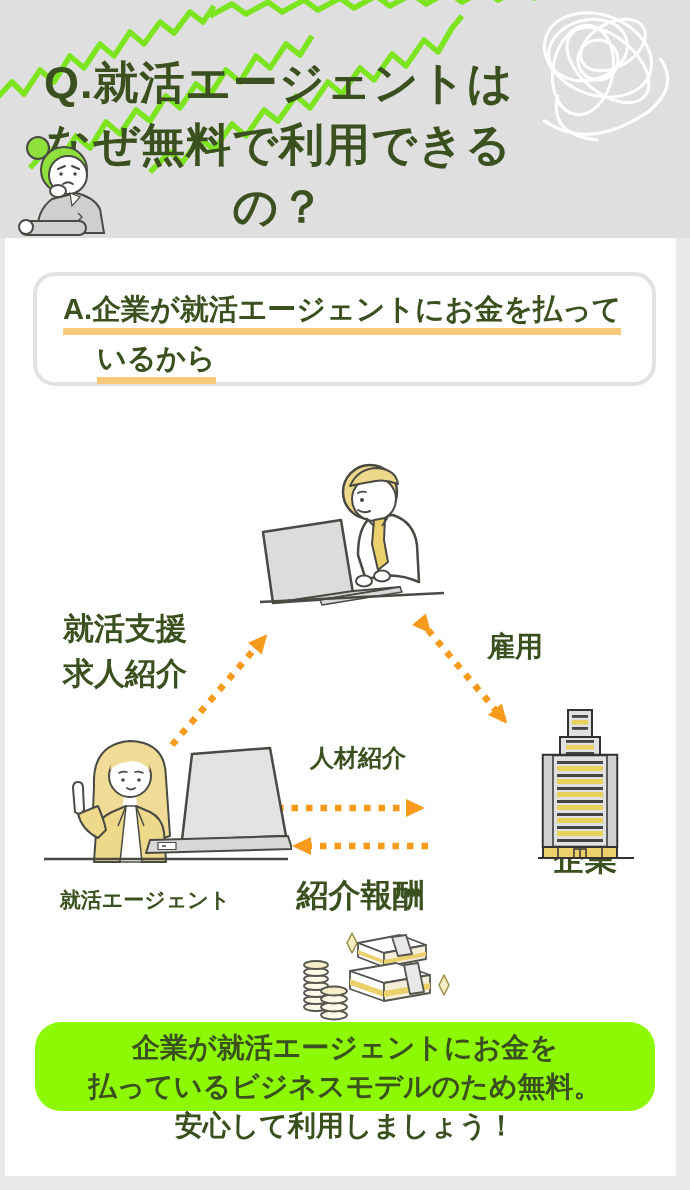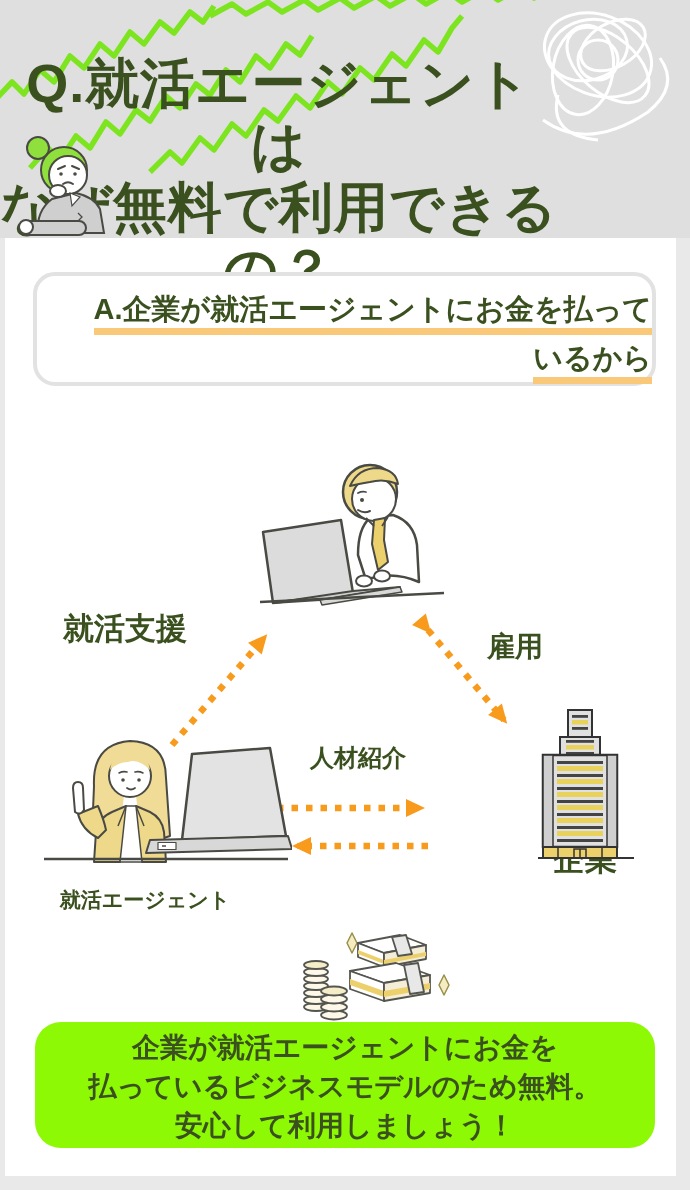--- a/index.html
+++ b/index.html
@@ -9,27 +9,27 @@
     font-family:"Liberation Sans","DejaVu Sans",sans-serif;
     font-weight:bold; color:#3a501e;
   }
   .content-bg { position:absolute; left:5px; top:0; width:671px; height:1176px; background:#ffffff; }
 
   
   .header { position:absolute; left:0; top:0; width:690px; height:238px; background:#dfdfdf; }
   .squiggles { position:absolute; left:0; top:0; }
   .scribble  { position:absolute; left:488px; top:0; }
   .title { position:absolute; left:0; top:52px; width:558px; text-align:center;
-           font-size:54px; line-height:62px; letter-spacing:1px; }
+           font-size:45px; line-height:62px; letter-spacing:1px; }
   .thinker { position:absolute; left:18px; top:133px; }
 
   
   .answer-box {
     position:absolute; left:33px; top:272px; width:623px; height:114px;
-    background:#fff; border:4px solid #e2e2e2; border-radius:22px; box-sizing:border-box;text-align:right;
+    background:#fff; border:4px solid #e2e2e2; border-radius:22px; box-sizing:border-box;
   }
   .ans-line { font-size:29px; line-height:34px; white-space:nowrap; }
   .ans-line .u { display:inline-block; border-bottom:7px solid #f9c878; padding-bottom:2px; }
   .ans-1 { margin:16px 0 0 26px; }
   .ans-2 { margin:6px 0 0 60px; }
 
   
   .lbl { position:absolute; text-align:center; white-space:nowrap; }
   .lbl-student    { left:240px; top:416px;  width:200px; font-size:32px; }
   .lbl-support    { left:55px;  top:606px;  width:140px; font-size:31px; line-height:45px; }
@@ -40,21 +40,21 @@
   .lbl-company    { left:525px; top:838px;  width:120px; font-size:32px; }
 
   .arrows   { position:absolute; left:0; top:390px; pointer-events:none; }
   .student-illo  { position:absolute; left:258px; top:460px; }
   .agent-illo    { position:absolute; left:42px;  top:736px; }
   .building-illo { position:absolute; left:538px; top:700px; }
   .money-illo    { position:absolute; left:296px; top:923px; }
 
   
   .conclusion {
-    position:absolute; left:35px; top:1022px; width:620px; height:126px;
+    position:absolute; left:35px; top:1022px; width:620px; height:89px;
     background:#8df905; border-radius:26px; box-sizing:border-box;
     text-align:center; font-size:28px; line-height:39px; padding-top:6px;
   }
 </style>
 </head>
 <body>
 
 <div class="page">
   <div class="content-bg"></div>
 
@@ -109,24 +109,26 @@
       <span class="u">A.企業が就活エージェントにお金を払って</span>
     </div>
     <div class="ans-line ans-2">
       <span class="u">いるから</span>
     </div>
   </div>
 
 
   <div class="lbl lbl-support">
     <div>就活支援</div>
+    <div>求人紹介</div>
   </div>
 
   <div class="lbl lbl-employment">雇用</div>
   <div class="lbl lbl-referral">人材紹介</div>
+  <div class="lbl lbl-fee">紹介報酬</div>
   <div class="lbl lbl-agent">就活エージェント</div>
   <div class="lbl lbl-company">企業</div>
 
   <svg class="arrows" width="690" height="640" viewBox="0 0 690 640">
     <defs>
       <marker id="ah" markerUnits="userSpaceOnUse" markerWidth="24" markerHeight="24" refX="16" refY="11" orient="auto">
         <path d="M2,2 L21,11 L2,20 Z" fill="#f89b1d"></path>
       </marker>
     </defs>
     <g stroke="#f89b1d" stroke-width="6.5" stroke-dasharray="6.5 8" fill="none">

